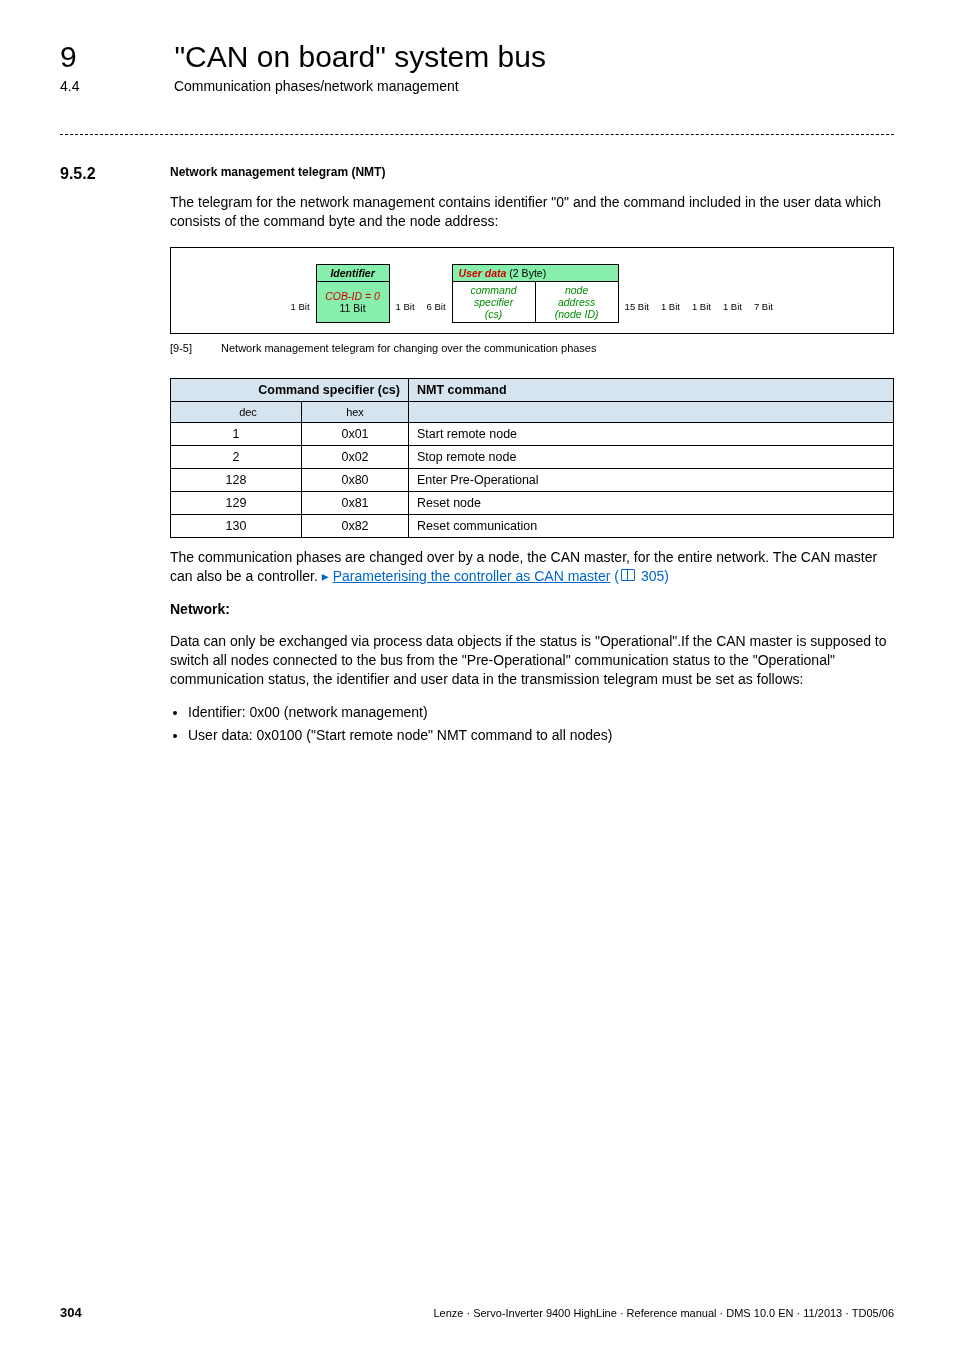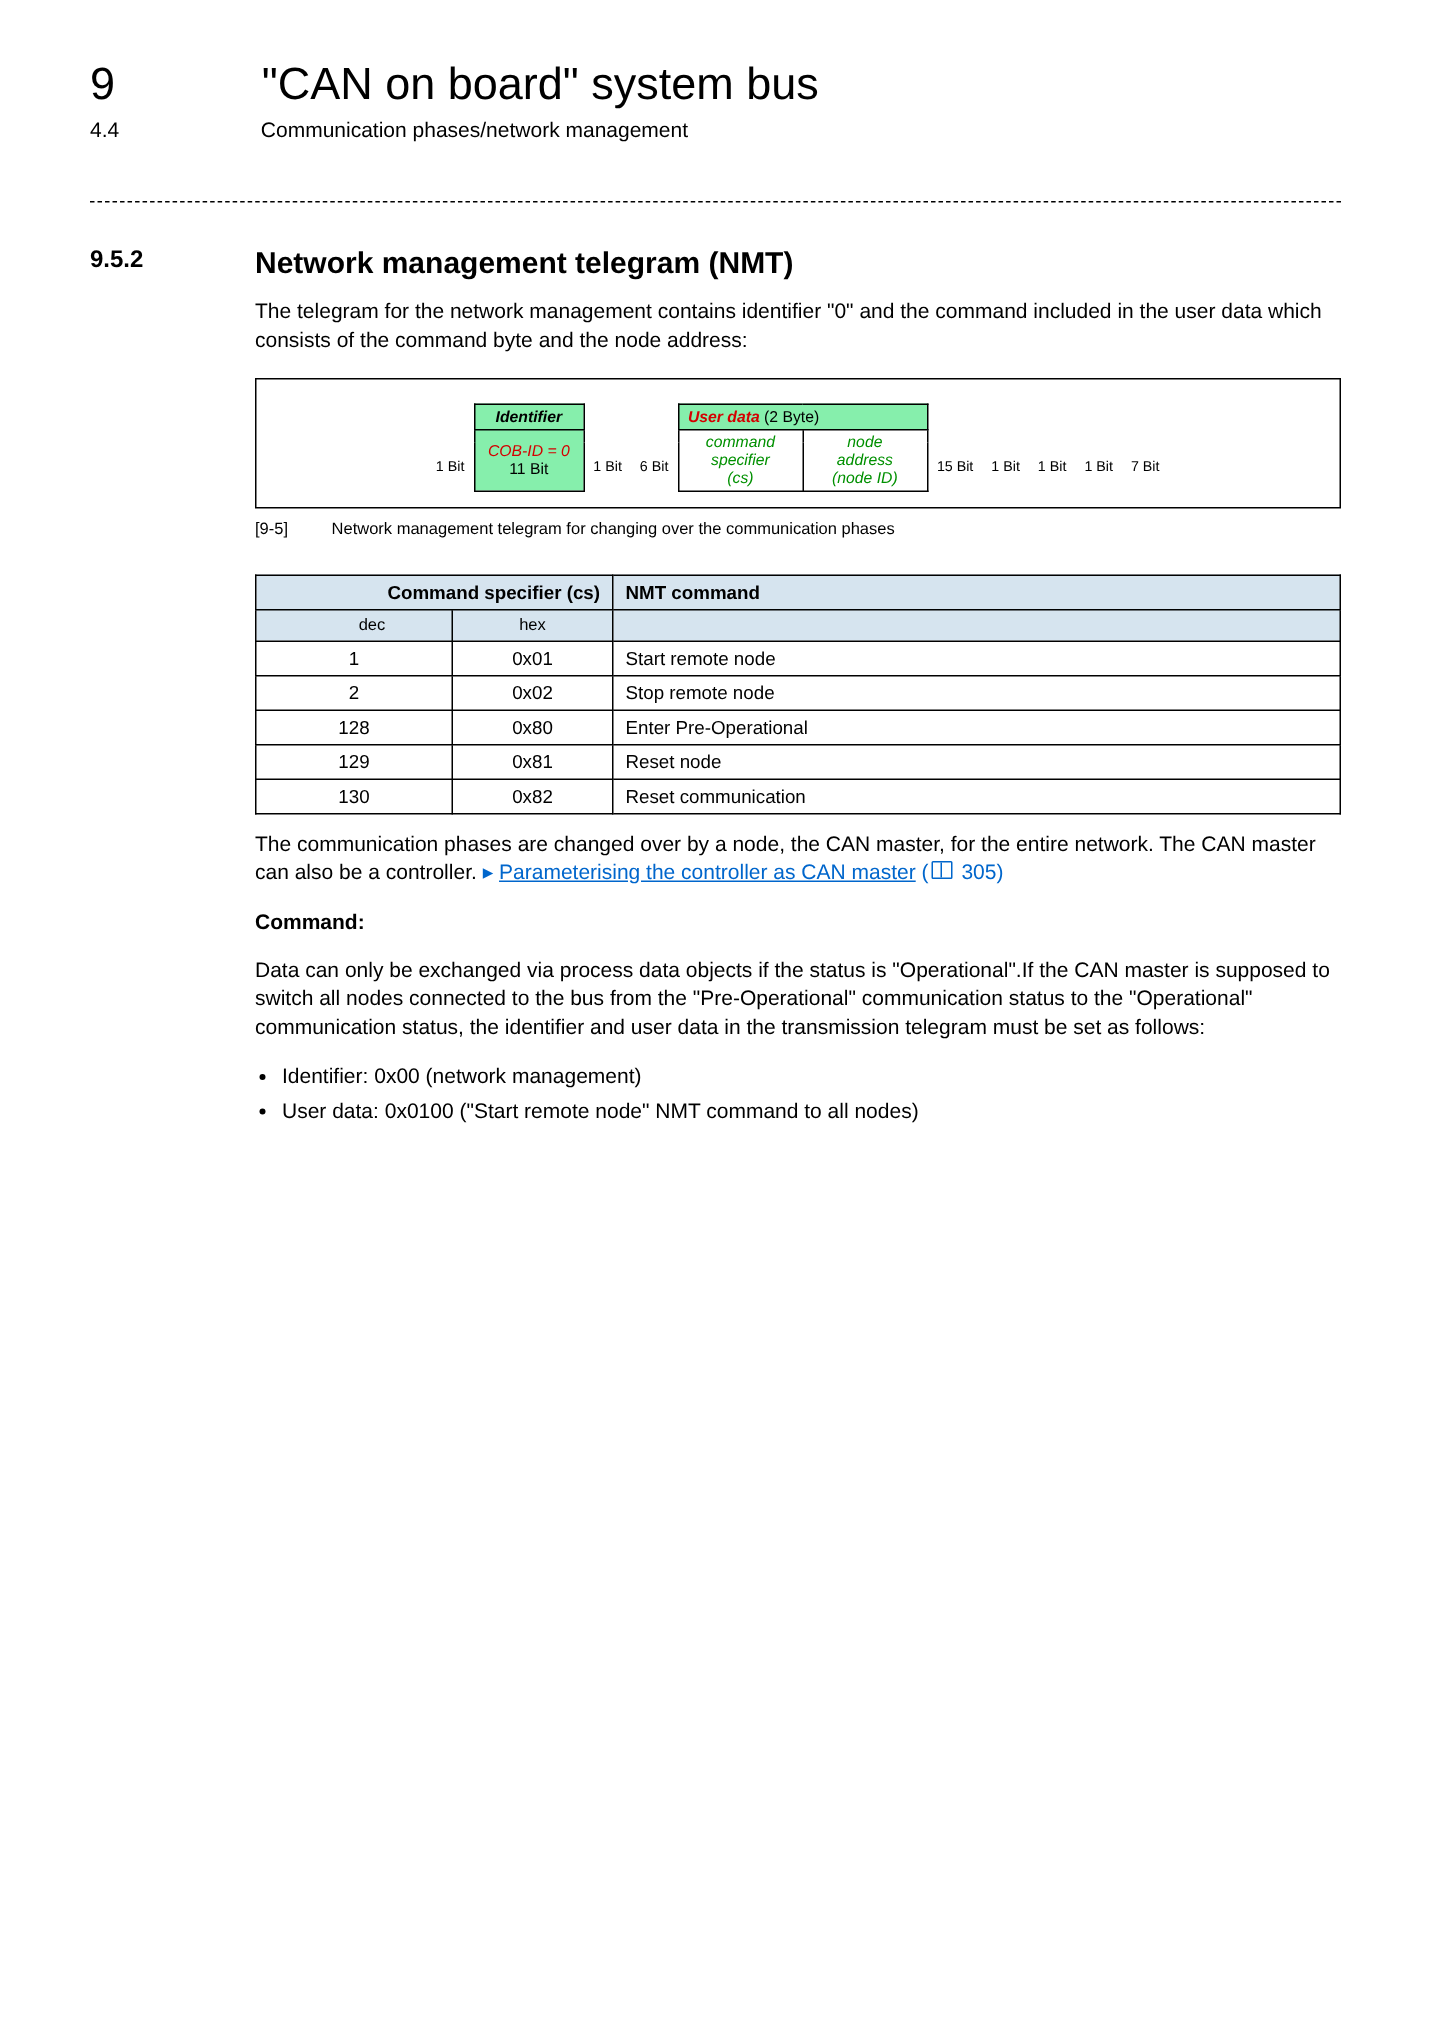--- a/index.html
+++ b/index.html
@@ -47,21 +47,21 @@
     display: flex;
     align-items: flex-start;
   }
   .h2num {
     font-weight: 700;
     font-size: 16px;
     min-width: 110px;
   }
   .h2title {
     font-weight: 700;
-    font-size: 20px;
+    font-size: 12px;
   }
   .body-indent {
     margin-left: 110px;
   }
   .para {
     font-size: 14px;
     line-height: 1.35;
     margin-top: 10px;
   }
   .telegram-box {
@@ -317,24 +317,28 @@
     </tbody>
       </table>
 
     <p class="para">
       <span>The communication phases are changed over by a node, the CAN master, for the entire network. The CAN master can also be a controller.  </span>
       <span class="arrow">▸</span>
       <a href="#" class="link">Parameterising the controller as CAN master</a>
       <span class="link" style="text-decoration:none;"> (</span><span class="booklink-icon"></span><span class="link" style="text-decoration:none;"> 305)</span>
     </p>
 
-    <p class="para bold">Command:</p>
+    <p class="para bold">Network:</p>
 
     <p class="para">Data can only be exchanged via process data objects if the status is "Operational".If the CAN master is supposed to switch all nodes connected to the bus from the "Pre-Operational" communication status to the "Operational" communication status, the identifier and user data in the transmission telegram must be set as follows:</p>
 
     <ul class="bullets">
       <li>Identifier: 0x00 (network management)</li>
       <li>User data: 0x0100 ("Start remote node" NMT command to all nodes)</li>
     </ul>
   </div>
 
+  <div class="footer">
+    <span class="pagenum">304</span>
+    <span>Lenze · Servo-Inverter 9400 HighLine · Reference manual · DMS 10.0 EN · 11/2013 · TD05/06</span>
+  </div>
 
 </div>
 
 </body></html>

